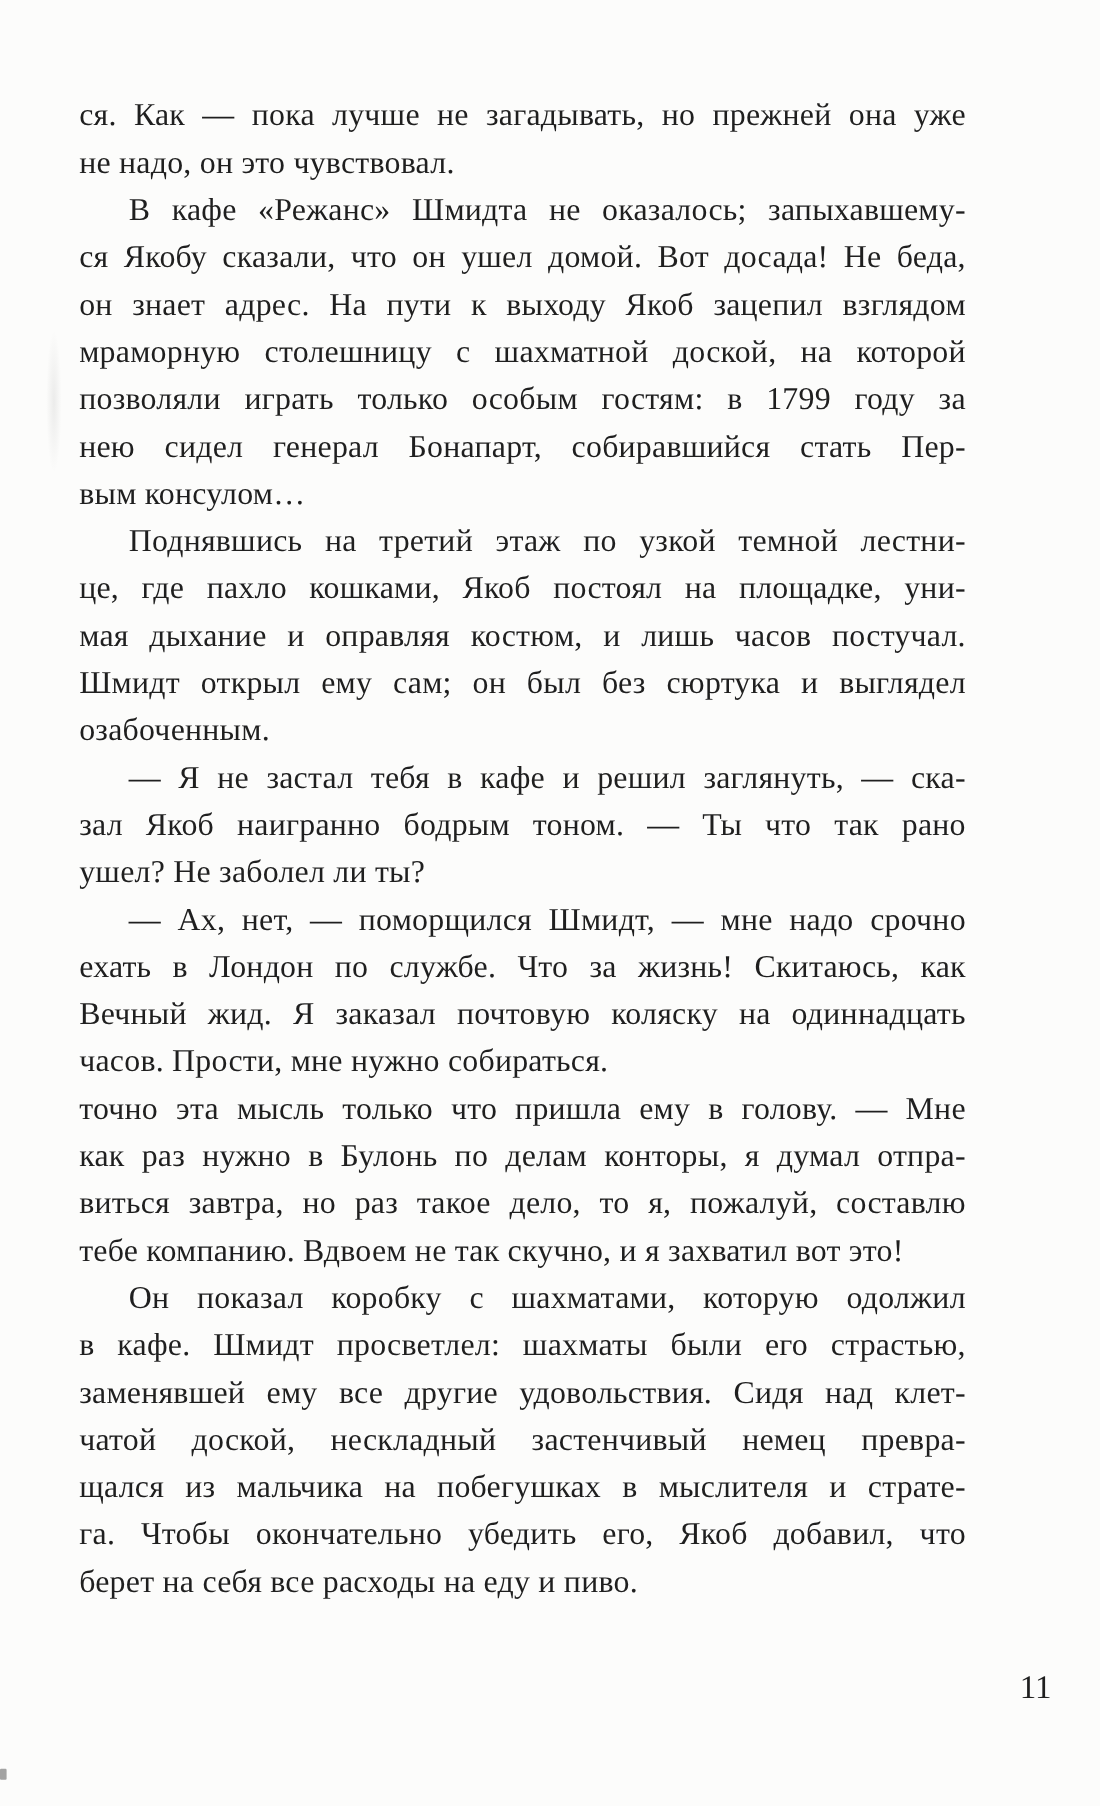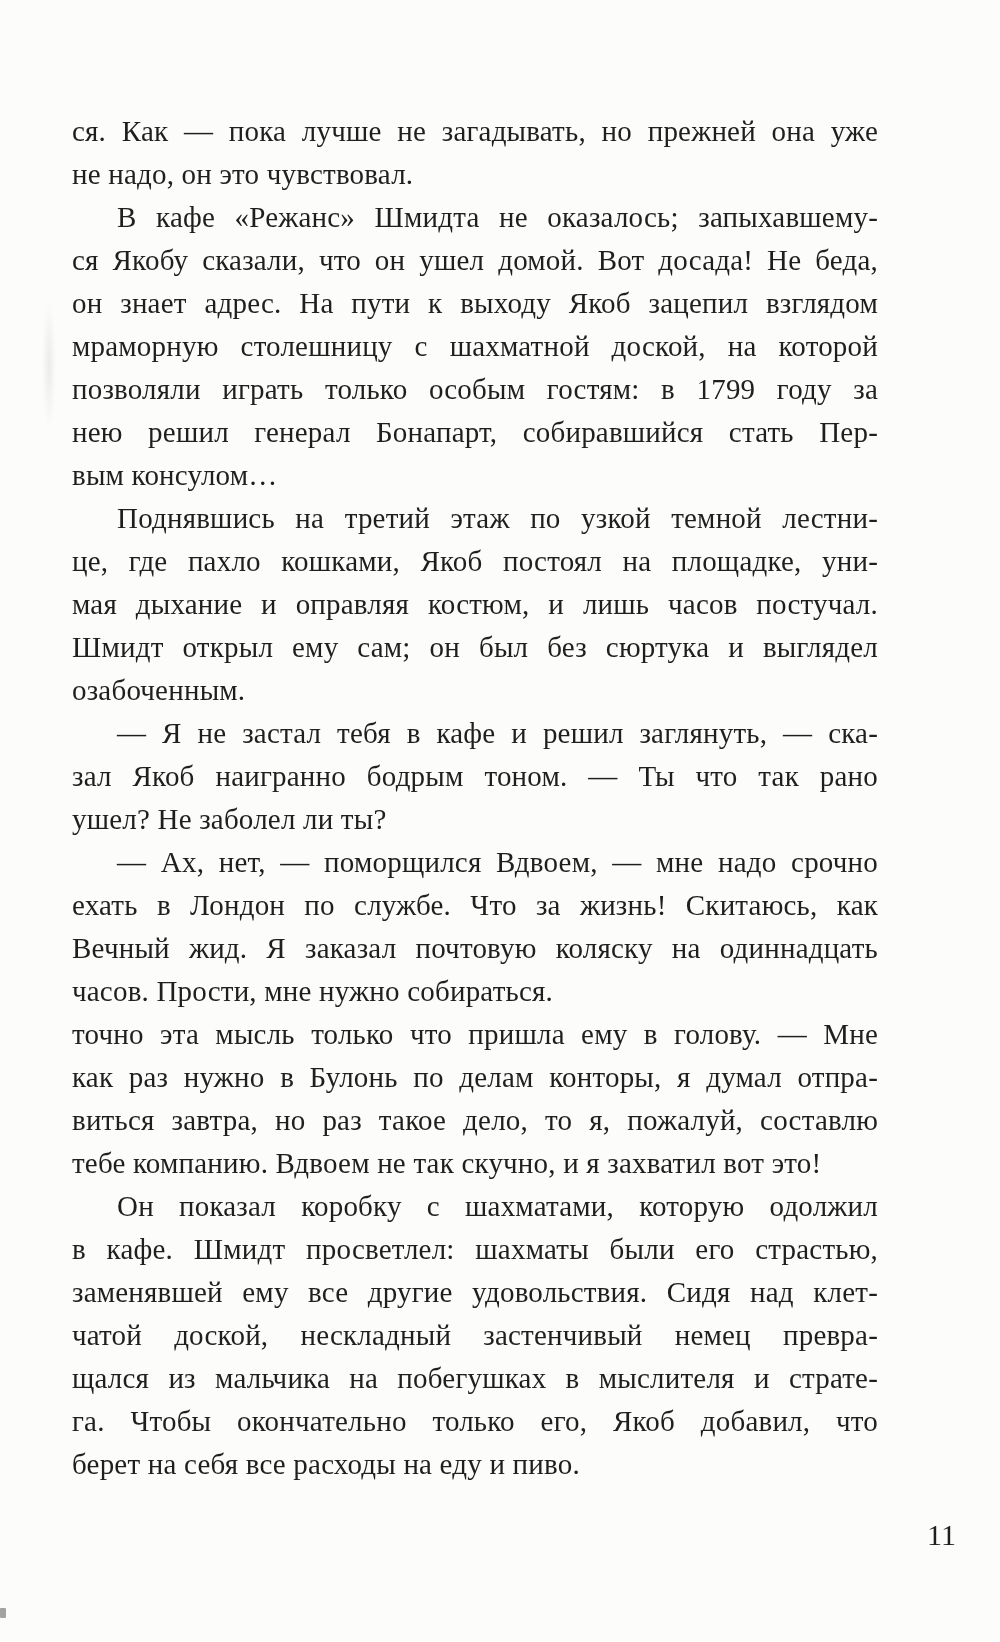--- a/index.html
+++ b/index.html
@@ -15,21 +15,20 @@
     background: #fcfcfb;
     overflow: hidden;
     font-family: "Liberation Serif", "DejaVu Serif", serif;
     color: #1f1f1f;
   }
   .text-block {
     position: absolute;
     left: 72px;
     top: 84px;
     width: 806px;
-    margin-top: 26px;
   }
   .line {
     font-size: 29px;
     line-height: 43px;
     height: 43px;
     white-space: nowrap;
     text-align: justify;
     text-align-last: justify;
     letter-spacing: 0.2px;
   }
@@ -78,41 +77,41 @@
 
   <div class="text-block">
 
   <div class="line">ся. Как — пока лучше не загадывать, но прежней она уже</div>
       <div class="line para-end">не надо, он это чувствовал.</div>
       <div class="line indent">В кафе «Режанс» Шмидта не оказалось; запыхавшему-</div>
       <div class="line">ся Якобу сказали, что он ушел домой. Вот досада! Не беда,</div>
       <div class="line">он знает адрес. На пути к выходу Якоб зацепил взглядом</div>
       <div class="line">мраморную столешницу с шахматной доской, на которой</div>
       <div class="line">позволяли играть только особым гостям: в 1799 году за</div>
-      <div class="line">нею решил генерал Бонапарт, собиравшийся стать Пер-</div>
+      <div class="line">нею сидел генерал Бонапарт, собиравшийся стать Пер-</div>
       <div class="line para-end">вым консулом…</div>
       <div class="line indent">Поднявшись на третий этаж по узкой темной лестни-</div>
       <div class="line">це, где пахло кошками, Якоб постоял на площадке, уни-</div>
       <div class="line">мая дыхание и оправляя костюм, и лишь часов постучал.</div>
       <div class="line">Шмидт открыл ему сам; он был без сюртука и выглядел</div>
       <div class="line para-end">озабоченным.</div>
       <div class="line indent">— Я не застал тебя в кафе и решил заглянуть, — ска-</div>
       <div class="line">зал Якоб наигранно бодрым тоном. — Ты что так рано</div>
       <div class="line para-end">ушел? Не заболел ли ты?</div>
-      <div class="line indent">— Ах, нет, — поморщился Вдвоем, — мне надо срочно</div>
+      <div class="line indent">— Ах, нет, — поморщился Шмидт, — мне надо срочно</div>
       <div class="line">ехать в Лондон по службе. Что за жизнь! Скитаюсь, как</div>
       <div class="line">Вечный жид. Я заказал почтовую коляску на одиннадцать</div>
       <div class="line para-end">часов. Прости, мне нужно собираться.</div>
       <div class="line">точно эта мысль только что пришла ему в голову. — Мне</div>
       <div class="line">как раз нужно в Булонь по делам конторы, я думал отпра-</div>
       <div class="line">виться завтра, но раз такое дело, то я, пожалуй, составлю</div>
       <div class="line para-end">тебе компанию. Вдвоем не так скучно, и я захватил вот это!</div>
       <div class="line indent">Он показал коробку с шахматами, которую одолжил</div>
       <div class="line">в кафе. Шмидт просветлел: шахматы были его страстью,</div>
       <div class="line">заменявшей ему все другие удовольствия. Сидя над клет-</div>
       <div class="line">чатой доской, нескладный застенчивый немец превра-</div>
       <div class="line">щался из мальчика на побегушках в мыслителя и страте-</div>
-      <div class="line">га. Чтобы окончательно только его, Якоб добавил, что</div>
+      <div class="line">га. Чтобы окончательно убедить его, Якоб добавил, что</div>
       <div class="line para-end">берет на себя все расходы на еду и пиво.</div>
     </div>
 
   <div class="page-number">11</div>
 </div>
 
 </body></html>

